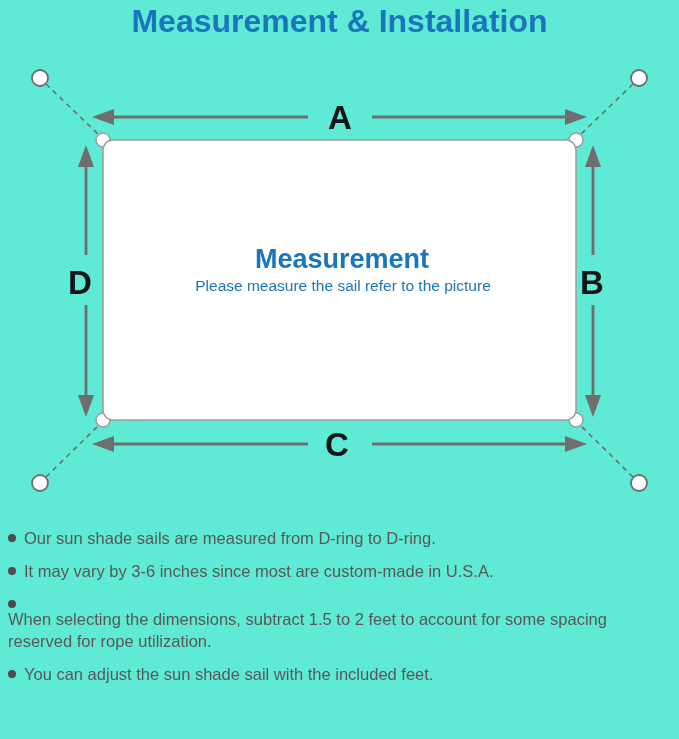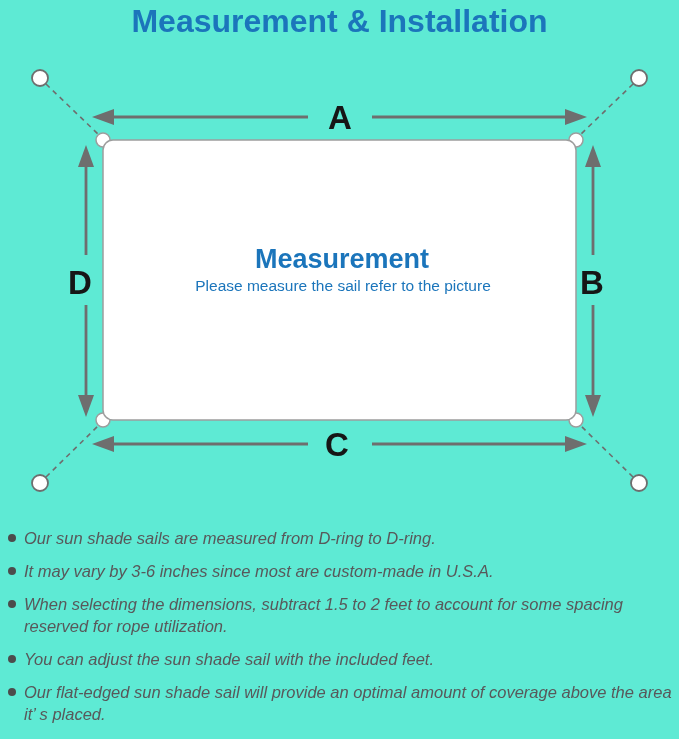--- a/index.html
+++ b/index.html
@@ -21,22 +21,22 @@
   .ahead { fill:var(--diagram_line,#6e6e6e); stroke:none; }
   .dim   { font-family:"Liberation Sans",sans-serif; font-size:33px; font-weight:700;
            fill:var(--label,#161616); text-anchor:middle; }
   .ctitle{ font-family:"Liberation Sans",sans-serif; font-size:27px; font-weight:700;
            fill:var(--accent,#1b75bb); text-anchor:middle; }
   .csub  { font-family:"Liberation Sans",sans-serif; font-size:15.5px;
            fill:var(--accent,#1b75bb); text-anchor:middle; }
   .notes { position:absolute; left:0; top:527px; width:679px; box-sizing:border-box;
            padding:0 4px 0 8px; }
   .note  { display:flex; align-items:flex-start; margin-bottom:11px;
-           color:var(--body_text,#58585a); font-size:16.5px; line-height:22px;font-style:italic; }
-  .note.sp-lg { margin-top:10px; }
+           color:var(--body_text,#58585a); font-size:16.5px; line-height:22px; }
+  .note.sp-lg { margin-top:10px;flex-direction:column; }
   .note.sp-sm { margin-top:4px; }
   .disc  { flex:0 0 auto; width:8px; height:8px; border-radius:50%;
            background:#4c4c4c; margin:7px 8px 0 0; }
 </style>
 </head>
 <body>
 
 <div class="canvas">
 
   <h1 class="page-title">Measurement &amp; Installation</h1>
@@ -106,19 +106,15 @@
       <span class="note-text">It may vary by 3-6 inches since most are custom-made in U.S.A.</span>
     </div>
     <div class="note sp-lg">
       <span class="disc"></span>
       <span class="note-text">When selecting the dimensions, subtract 1.5 to 2 feet to account for some spacing reserved for rope utilization.</span>
     </div>
     <div class="note">
       <span class="disc"></span>
       <span class="note-text">You can adjust the sun shade sail with the included feet.</span>
     </div>
-    <div class="note sp-sm">
-      <span class="disc"></span>
-      <span class="note-text">Our flat-edged sun shade sail will provide an optimal amount of coverage above the area it’ s placed.</span>
-    </div>
   </div>
 
 </div>
 
 </body></html>

